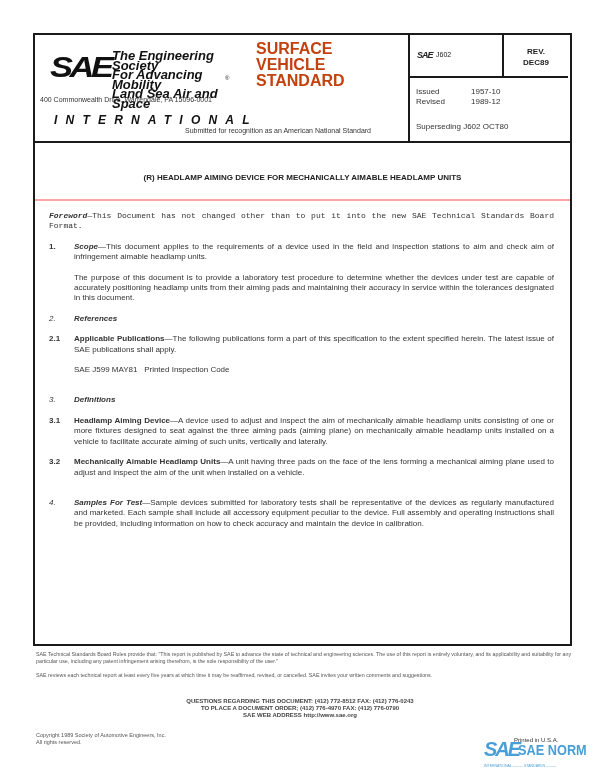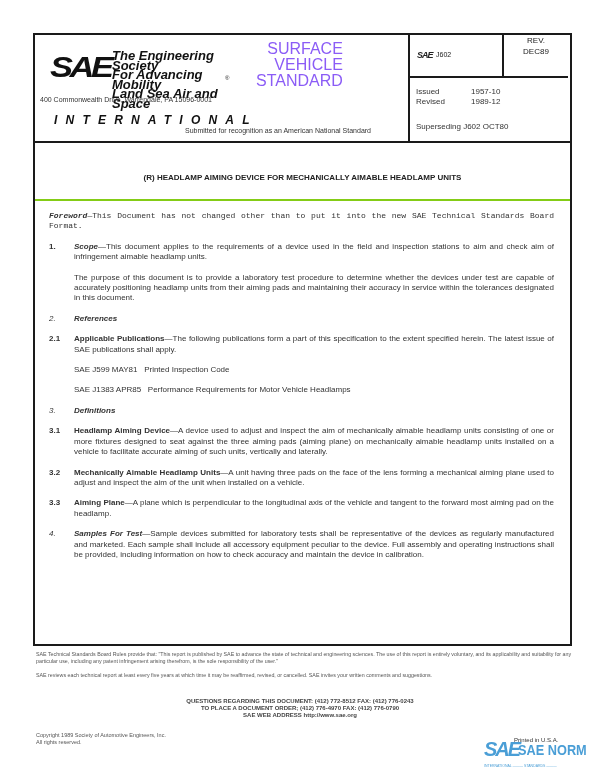--- a/index.html
+++ b/index.html
@@ -12,33 +12,33 @@
     .header-right { position: absolute; left: 373px; top: 0; width: 162px; height: 106px; border-left: 2px solid #1a1a1a; box-sizing: border-box; }
 
     .logo { position: absolute; left: 15px; top: 13px; width: 200px; height: 50px; }
     .logo-sae { position: absolute; left: 0; top: 2px; font-family: "Liberation Sans", sans-serif; font-weight: bold; font-style: italic; font-size: 30px; letter-spacing: -3px; color: #111; transform: scaleX(1.15); transform-origin: left; }
     .logo-tag { position: absolute; left: 62px; top: 3px; font-size: 13px; font-style: italic; font-weight: bold; line-height: 9.5px; color: #111; }
     .logo-intl { position: absolute; left: 4px; top: 33px; font-size: 12px; font-style: italic; font-weight: bold; letter-spacing: 8.2px; color: #111; margin-top: 32px; }
     .logo-reg { position: absolute; left: 175px; top: 27px; font-size: 6px; }
     .address { position: absolute; left: 5px; top: 61px; font-size: 7px; color: #333; }
     .submitted { position: absolute; left: 150px; top: 92px; font-size: 7px; color: #333; }
 
-    .std-title { position: absolute; left: 221px; top: 6px; font-size: 16px; font-weight: normal; line-height: 16px; color: #8b5cf6; text-align: right; }
+    .std-title { position: absolute; left: 221px; top: 6px; font-size: 16px; font-weight: bold; line-height: 16px; color: #c2410c; }
 
     .doc-id-cell { position: absolute; left: 0; top: 0; width: 94px; height: 43px; border-right: 2px solid #1a1a1a; border-bottom: 2px solid #1a1a1a; box-sizing: border-box; }
     .doc-id-sae { position: absolute; left: 7px; top: 15px; font-weight: bold; font-style: italic; font-size: 9px; letter-spacing: -1px; }
     .doc-id-num { position: absolute; left: 26px; top: 16px; font-size: 7px; }
-    .rev-cell { position: absolute; left: 94px; top: 0; width: 64px; height: 43px; border-bottom: 2px solid #1a1a1a; box-sizing: border-box; text-align: center; font-weight: normal; font-size: 8px; line-height: 11px; }
+    .rev-cell { position: absolute; left: 94px; top: 0; width: 64px; height: 43px; border-bottom: 2px solid #1a1a1a; box-sizing: border-box; text-align: center; font-weight: bold; font-size: 8px; line-height: 11px; padding-top: 11px; }
 
     .dates { position: absolute; left: 6px; top: 52px; font-size: 8px; line-height: 10px; color: #333; }
     .dates .row { display: flex; }
     .dates .lbl { width: 55px; }
     .superseding { position: absolute; left: 6px; top: 87px; font-size: 8px; color: #333; }
 
-    .title-band { position: absolute; left: 0; top: 108px; width: 535px; height: 58px; border-bottom: 2px solid #84cc16; box-sizing: border-box; text-align: center; }
+    .title-band { position: absolute; left: 0; top: 108px; width: 535px; height: 58px; border-bottom: 2px solid #fca5a5; box-sizing: border-box; text-align: center; }
     .doc-title { position: absolute; left: 0; right: 0; top: 30px; font-size: 8px; font-weight: bold; color: #222; }
 
     .content { position: absolute; left: 14px; top: 176px; width: 505px; font-size: 8px; line-height: 10.4px; color: #333; }
     .para { margin: 0; }
     .sec { display: flex; }
     .sec-num { width: 25px; flex: none; }
     .sec-body { flex: 1; text-align: justify; }
     .bi { font-weight: bold; font-style: italic; }
     .b { font-weight: bold; }
     .it { font-style: italic; }
@@ -129,47 +129,40 @@
 
     <div class="sec">
       <span class="sec-num b">2.1</span>
       <span class="sec-body"><span class="b">Applicable Publications</span><span>—The following publications form a part of this specification to the extent specified herein. The latest issue of SAE publications shall apply.</span></span>
     </div>
     <div class="gap"></div>
     <div class="indent">
       <span>SAE J599 MAY81</span>&nbsp;&nbsp;&nbsp;<span>Printed Inspection Code</span>
     </div>
     <div class="gap"></div>
-    <div class="indent">
-      <span>SAE J1383 APR85</span>&nbsp;&nbsp;&nbsp;<span>Performance Requirements for Motor Vehicle Headlamps</span>
-    </div>
     <div class="gap"></div>
 
     <div class="sec">
       <span class="sec-num it">3.</span>
       <span class="sec-body bi">Definitions</span>
     </div>
     <div class="gap"></div>
 
     <div class="sec">
       <span class="sec-num b">3.1</span>
       <span class="sec-body"><span class="b">Headlamp Aiming Device</span><span>—A device used to adjust and inspect the aim of mechanically aimable headlamp units consisting of one or more fixtures designed to seat against the three aiming pads (aiming plane) on mechanically aimable headlamp units installed on a vehicle to facilitate accurate aiming of such units, vertically and laterally.</span></span>
     </div>
     <div class="gap"></div>
 
     <div class="sec">
       <span class="sec-num b">3.2</span>
       <span class="sec-body"><span class="b">Mechanically Aimable Headlamp Units</span><span>—A unit having three pads on the face of the lens forming a mechanical aiming plane used to adjust and inspect the aim of the unit when installed on a vehicle.</span></span>
     </div>
     <div class="gap"></div>
 
-    <div class="sec">
-      <span class="sec-num b">3.3</span>
-      <span class="sec-body"><span class="b">Aiming Plane</span><span>—A plane which is perpendicular to the longitudinal axis of the vehicle and tangent to the forward most aiming pad on the headlamp.</span></span>
-    </div>
     <div class="gap"></div>
 
     <div class="sec">
       <span class="sec-num it">4.</span>
       <span class="sec-body"><span class="bi">Samples For Test</span><span>—Sample devices submitted for laboratory tests shall be representative of the devices as regularly manufactured and marketed. Each sample shall include all accessory equipment peculiar to the device. Full assembly and operating instructions shall be provided, including information on how to check accuracy and maintain the device in calibration.</span></span>
     </div>
   </div>
 </div>
 
 <div class="fine" style="top:651px;">SAE Technical Standards Board Rules provide that: "This report is published by SAE to advance the state of technical and engineering sciences. The use of this report is entirely voluntary, and its applicability and suitability for any particular use, including any patent infringement arising therefrom, is the sole responsibility of the user."</div>

